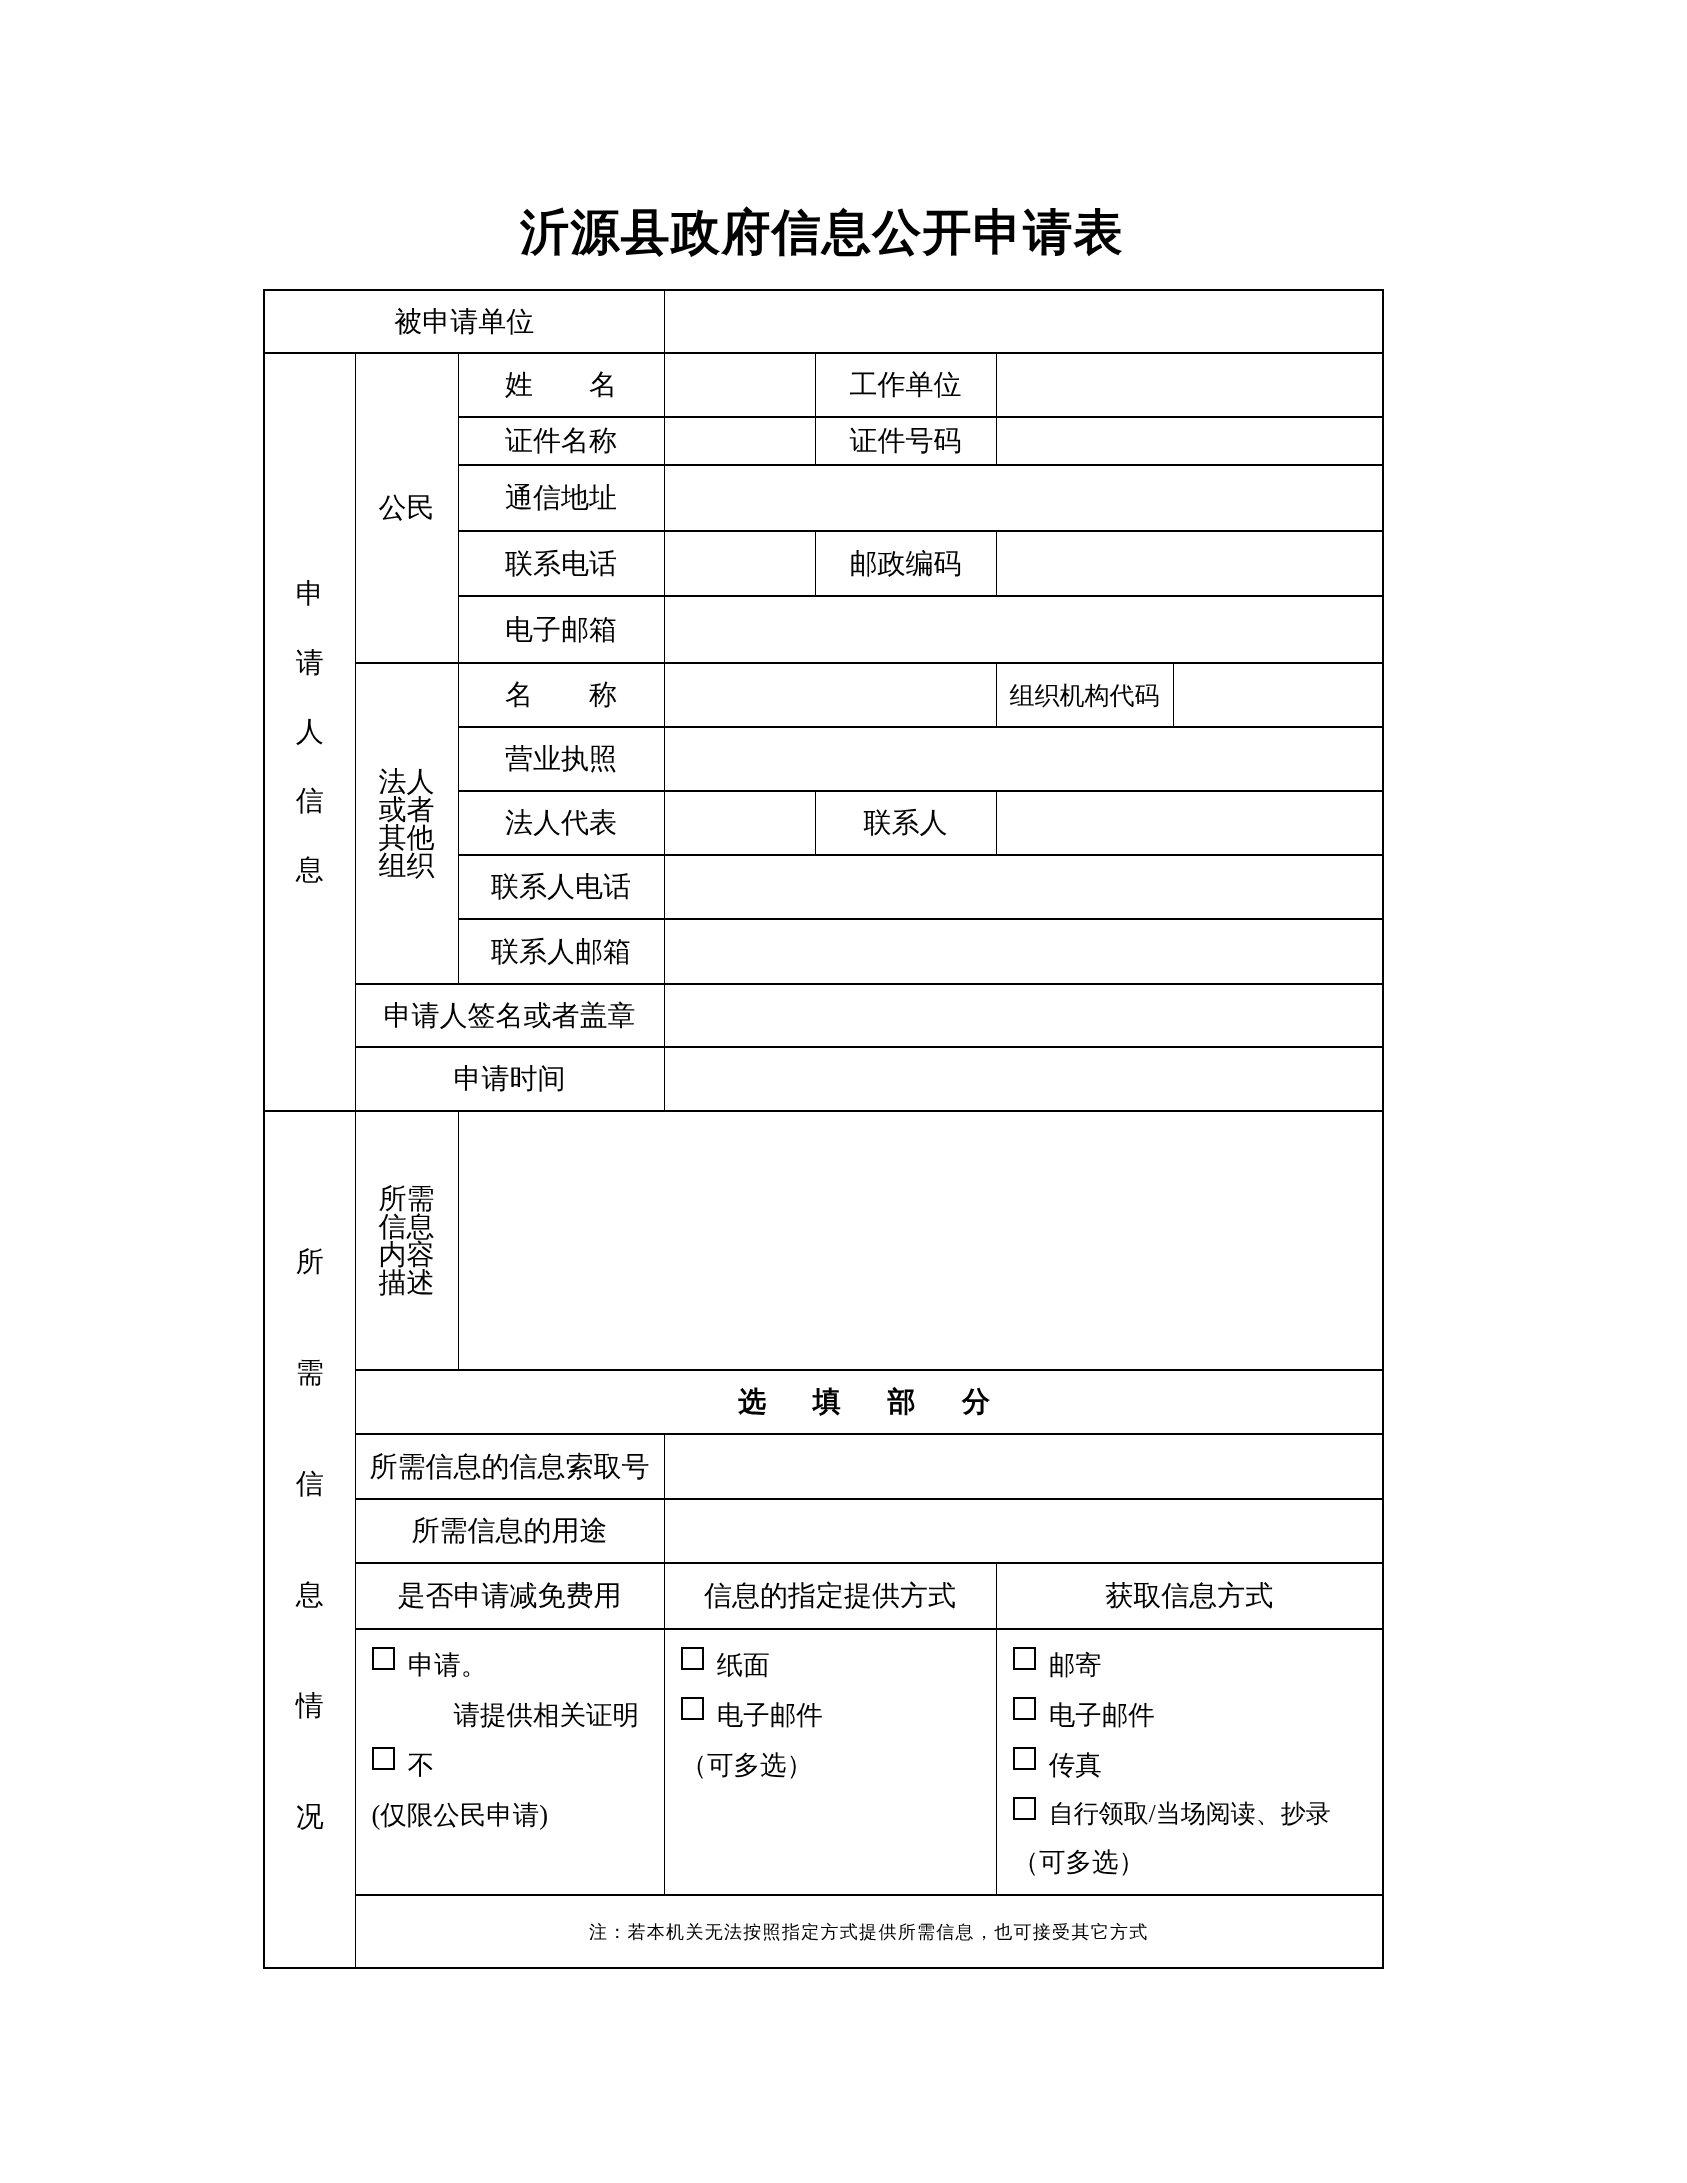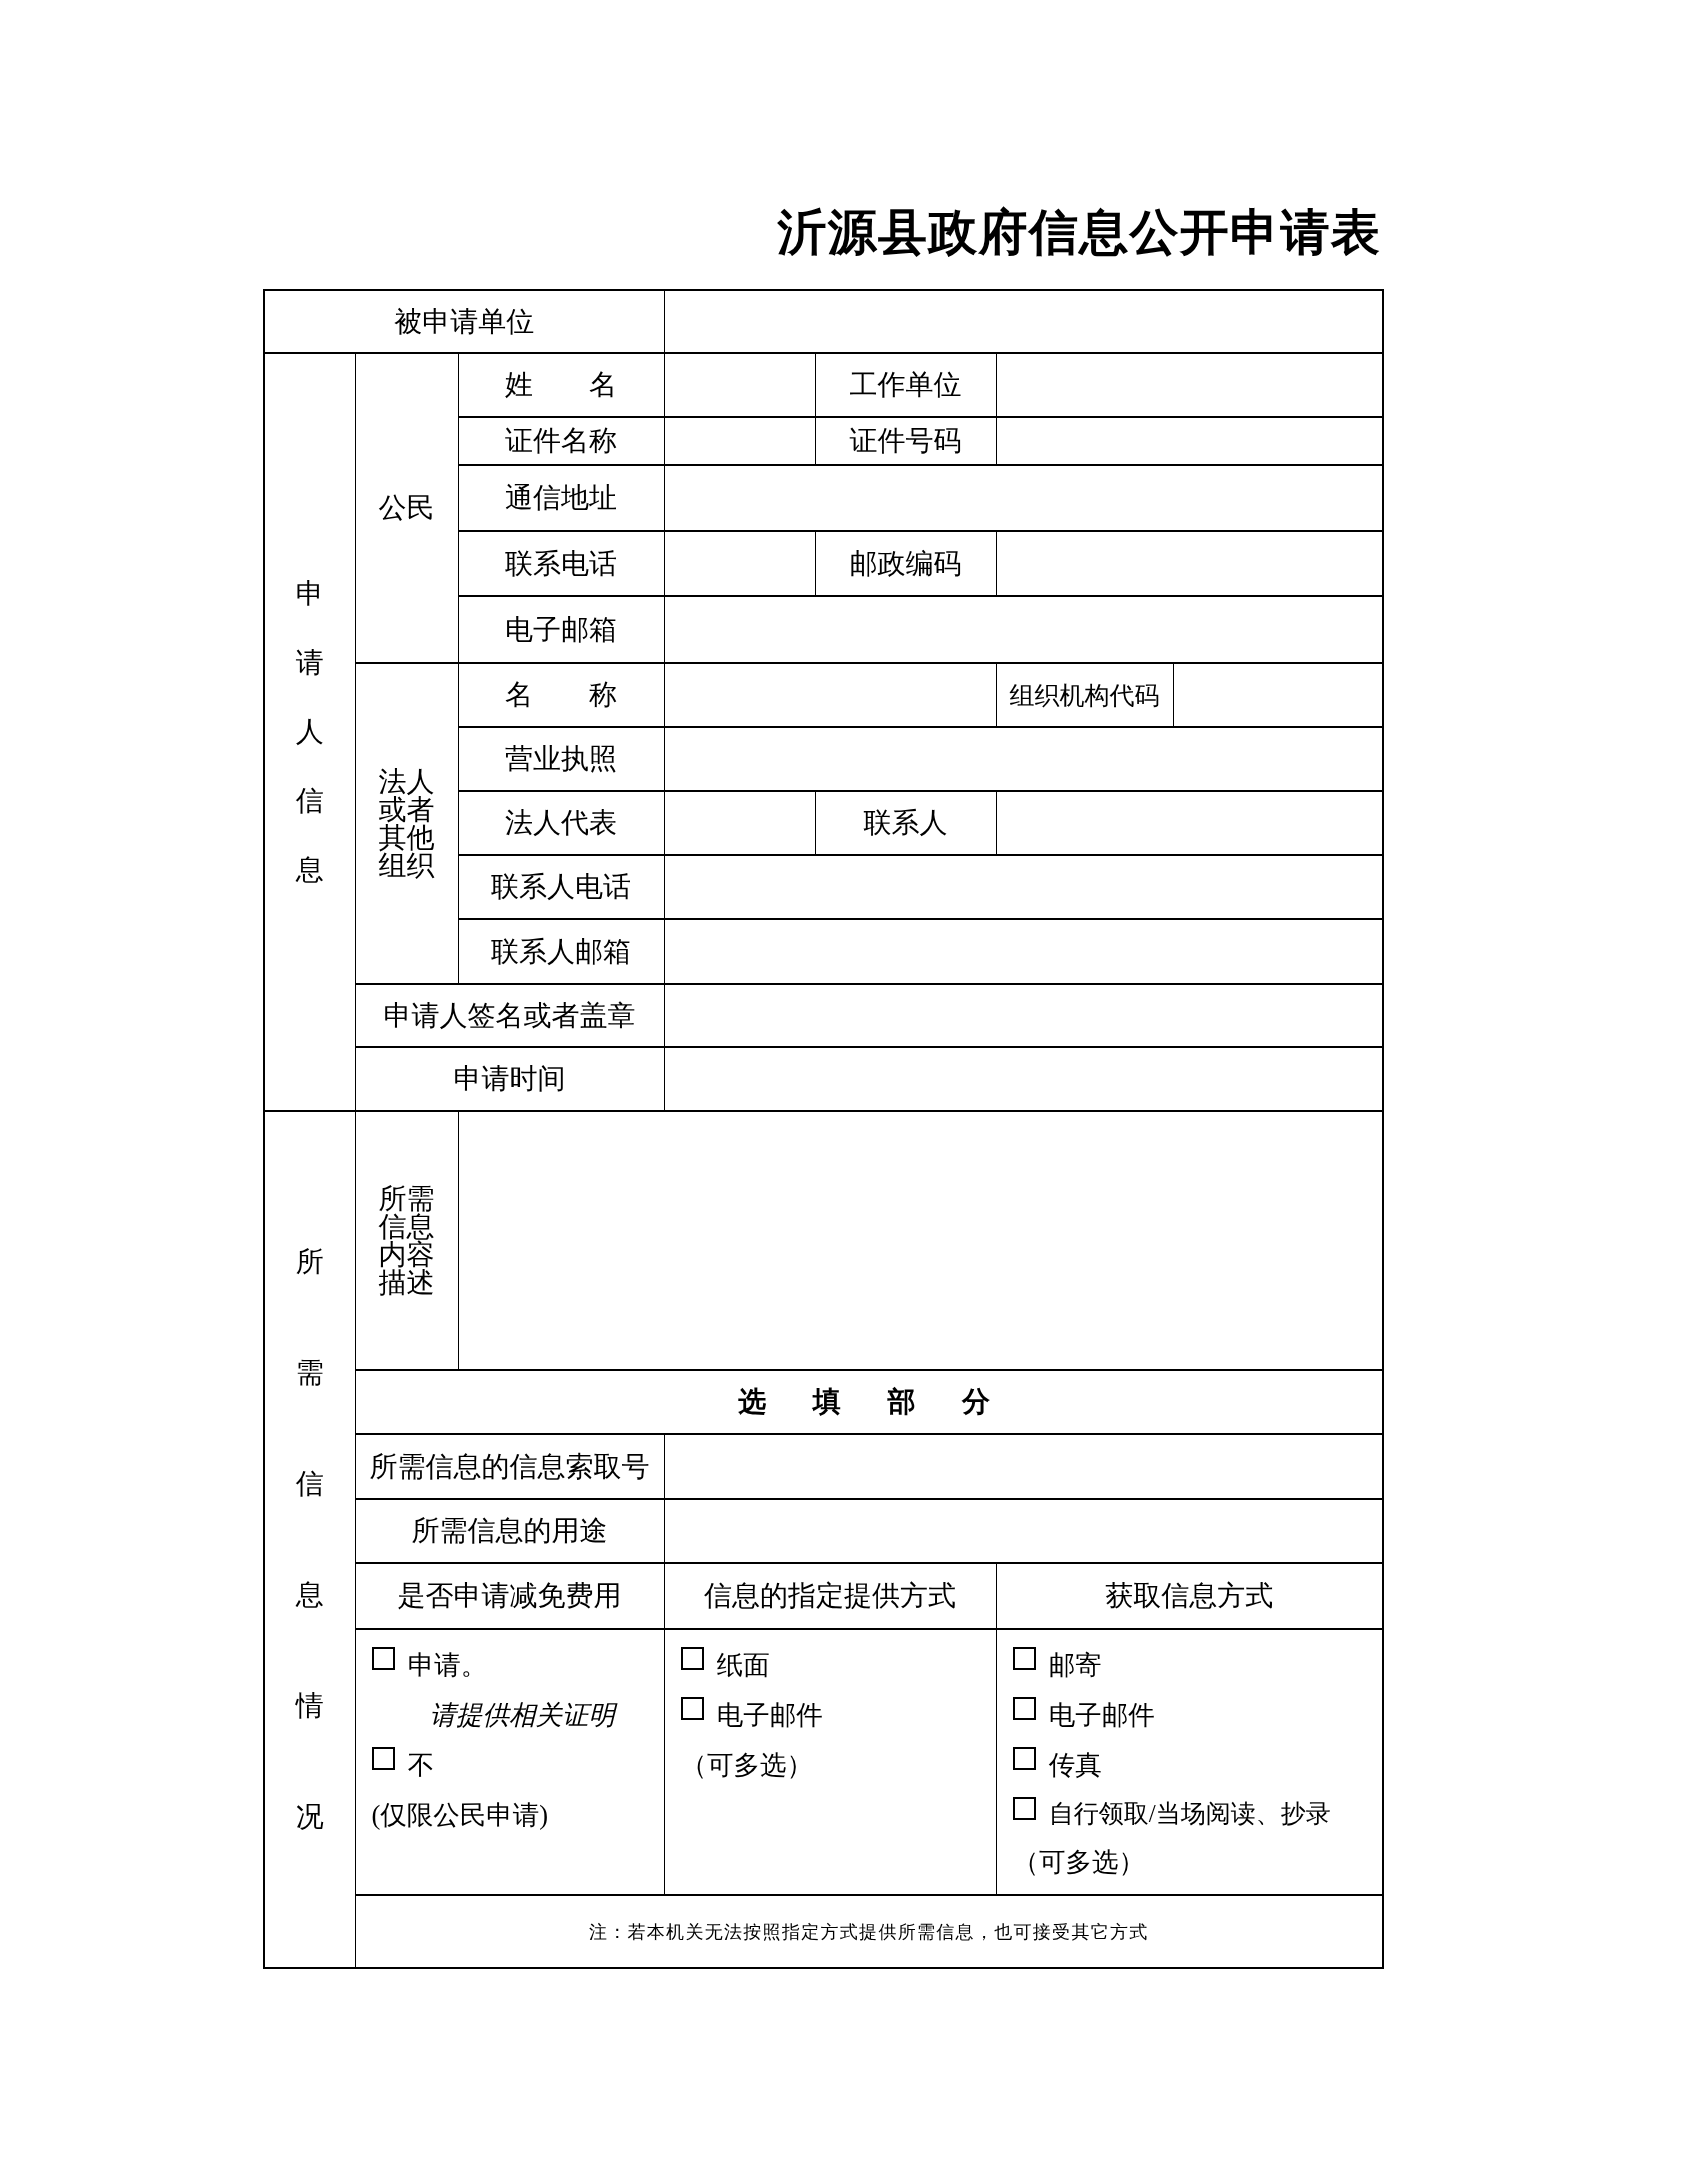--- a/index.html
+++ b/index.html
@@ -3,21 +3,21 @@
 <meta charset="utf-8">
 <style>
   html,body{margin:0;padding:0;background:#ffffff;}
   body{
     width:1687px;height:2183px;position:relative;
     font-family:"Liberation Serif","DejaVu Serif",serif;
     color:#000;
   }
   .page-title{
     position:absolute;left:263px;top:196px;width:1118px;height:73px;
-    line-height:73px;text-align:right;
+    line-height:73px;text-align:center;
     font-size:49px;font-weight:bold;letter-spacing:1.3px;white-space:nowrap;
   }
   table.form{
     position:absolute;left:263px;top:289px;width:1118px;
     border-collapse:collapse;table-layout:fixed;
     border:2.6px solid #000;
   }
   td{
     border-left:1.3px solid #000;border-right:1.3px solid #000;
     border-top:2px solid #000;border-bottom:2px solid #000;
@@ -31,21 +31,21 @@
   .gap-62 div + div{margin-top:41px;}
   .gap-125 div + div{margin-top:83px;}
   .multiline{line-height:1.62;}
   .spaced-header{letter-spacing:9.3px;white-space:nowrap;border-radius:22px;}
   
   td.optcell{
     vertical-align:top;text-align:left;font-size:26.5px;
     padding:17px 6.6px 0 16px;
   }
   .optline{display:flex;align-items:flex-start;gap:13.2px;margin-bottom:14px;min-height:28px;}
-  .optline.indent1{margin-left:58px;font-style:italic;}
+  .optline.indent1{margin-left:82px;}
   .optline.noindent{margin-left:0;}
   .cbx{
     width:19px;height:19px;border:2px solid #000;flex:0 0 auto;
     display:inline-block;background:#fff;
   }
   .note-cell{font-size:18px;letter-spacing:1.3px;}
 </style>
 </head>
 <body>
 

